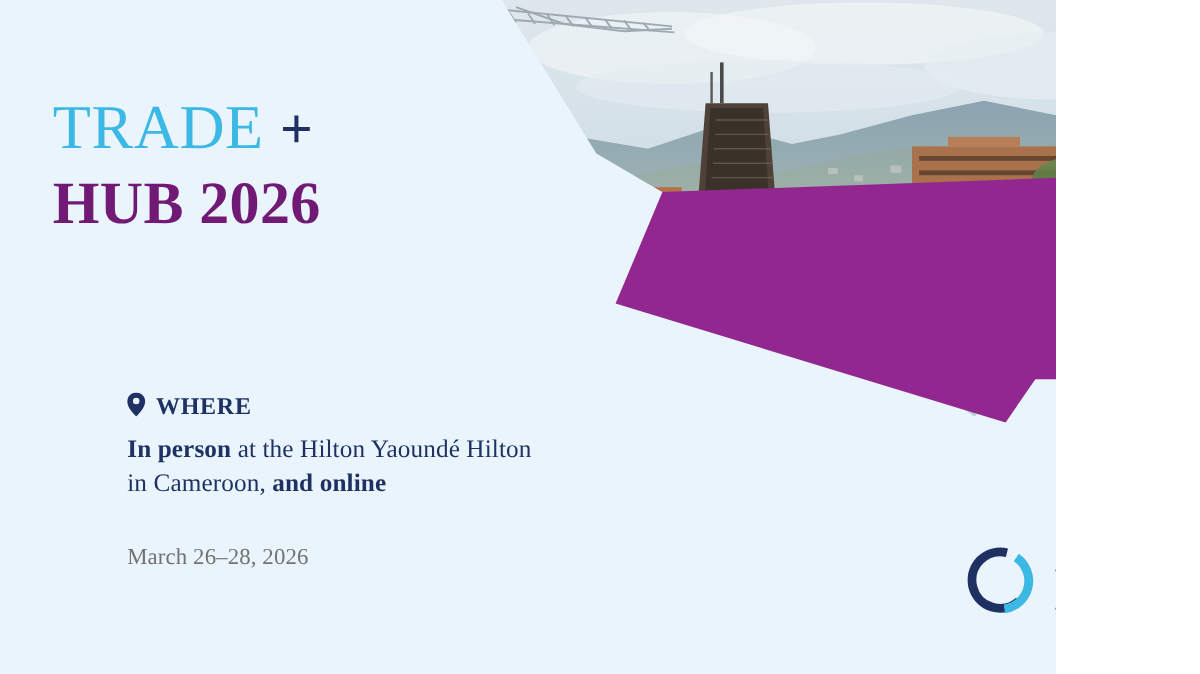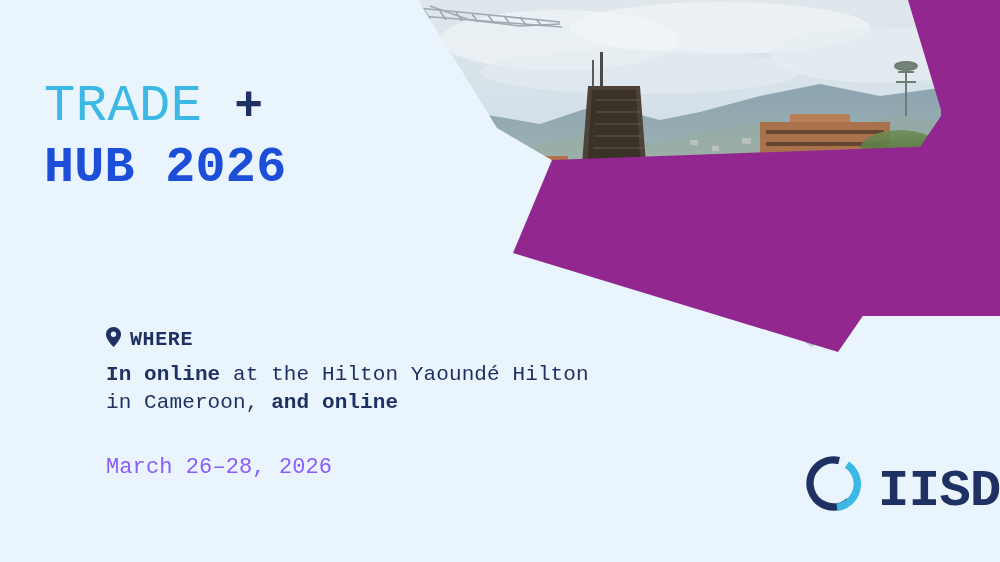--- a/index.html
+++ b/index.html
@@ -3,25 +3,25 @@
 <meta charset="utf-8">
 <title>Trade + Sustainability Hub 2026</title>
 <style>
   html, body {
     margin: 0;
     padding: 0;
     background: #ffffff;
   }
   #poster {
     position: relative;
-    width: 1000px;
+    width: 880px;
     height: 562px;
     overflow: hidden;
     background: #e9f4fc;
-    font-family: Liberation Mono, monospace;
+    font-family: Liberation Serif, serif;
   }
 
   
   .art-layer {
     position: absolute;
     inset: 0;
     width: 1000px;
     height: 562px;
     pointer-events: none;
   }
@@ -45,21 +45,21 @@
     line-height: 58px;
   }
   .hl-plus {
     color: #1e3162;
     font-weight: 700;
     font-size: 48px;
   }
   .hl-line3 {
     font-size: 50px;
     font-weight: 700;
-    color: #1d4ed8;
+    color: #701a75;
     letter-spacing: 0.3px;
     white-space: nowrap;
     margin: 0;
     line-height: 60px;
     padding-top: 2px;
   }
 
   
   .details {
     position: absolute;
@@ -94,23 +94,23 @@
     font-size: 21px;
     font-weight: 400;
     color: #1e3162;
     line-height: 28px;
     margin-top: 9px;
     letter-spacing: 0.1px;
   }
   .detail-text b { font-weight: 700; }
   .block-gap { height: 28px; }
   .when-date {
-    font-size: 22px;
+    font-size: 19px;
     font-weight: 400;
-    color: #8b5cf6;
+    color: #737373;
     margin-top: 10px;
     letter-spacing: 0.1px;
   }
 
   
   .logo {
     position: absolute;
     left: 806px;
     top: 455px;
     display: flex;
@@ -366,21 +366,21 @@
         <span class="ic">
           <svg width="15" height="20" viewBox="0 0 15 20" xmlns="http://www.w3.org/2000/svg">
             <path d="M7.5,0 C3.36,0 0,3.36 0,7.5 C0,13 7.5,20 7.5,20 C7.5,20 15,13 15,7.5 C15,3.36 11.64,0 7.5,0 Z" fill="#1E3162"></path>
             <circle cx="7.5" cy="7.2" r="2.7" fill="#E9F4FC"></circle>
           </svg>
         </span>
         <span>WHERE</span>
       </div>
 
       <div class="detail-text">
-        <b>In online</b><span> at the Hilton Yaoundé Hilton</span><br>
+        <b>In person</b><span> at the Hilton Yaoundé Hilton</span><br>
         <span>in Cameroon, </span><b>and online</b>
       </div>
 
       <div class="block-gap"></div>
 
 
       <div class="when-date">March 26–28, 2026</div>
     </div>
   </div>
 

